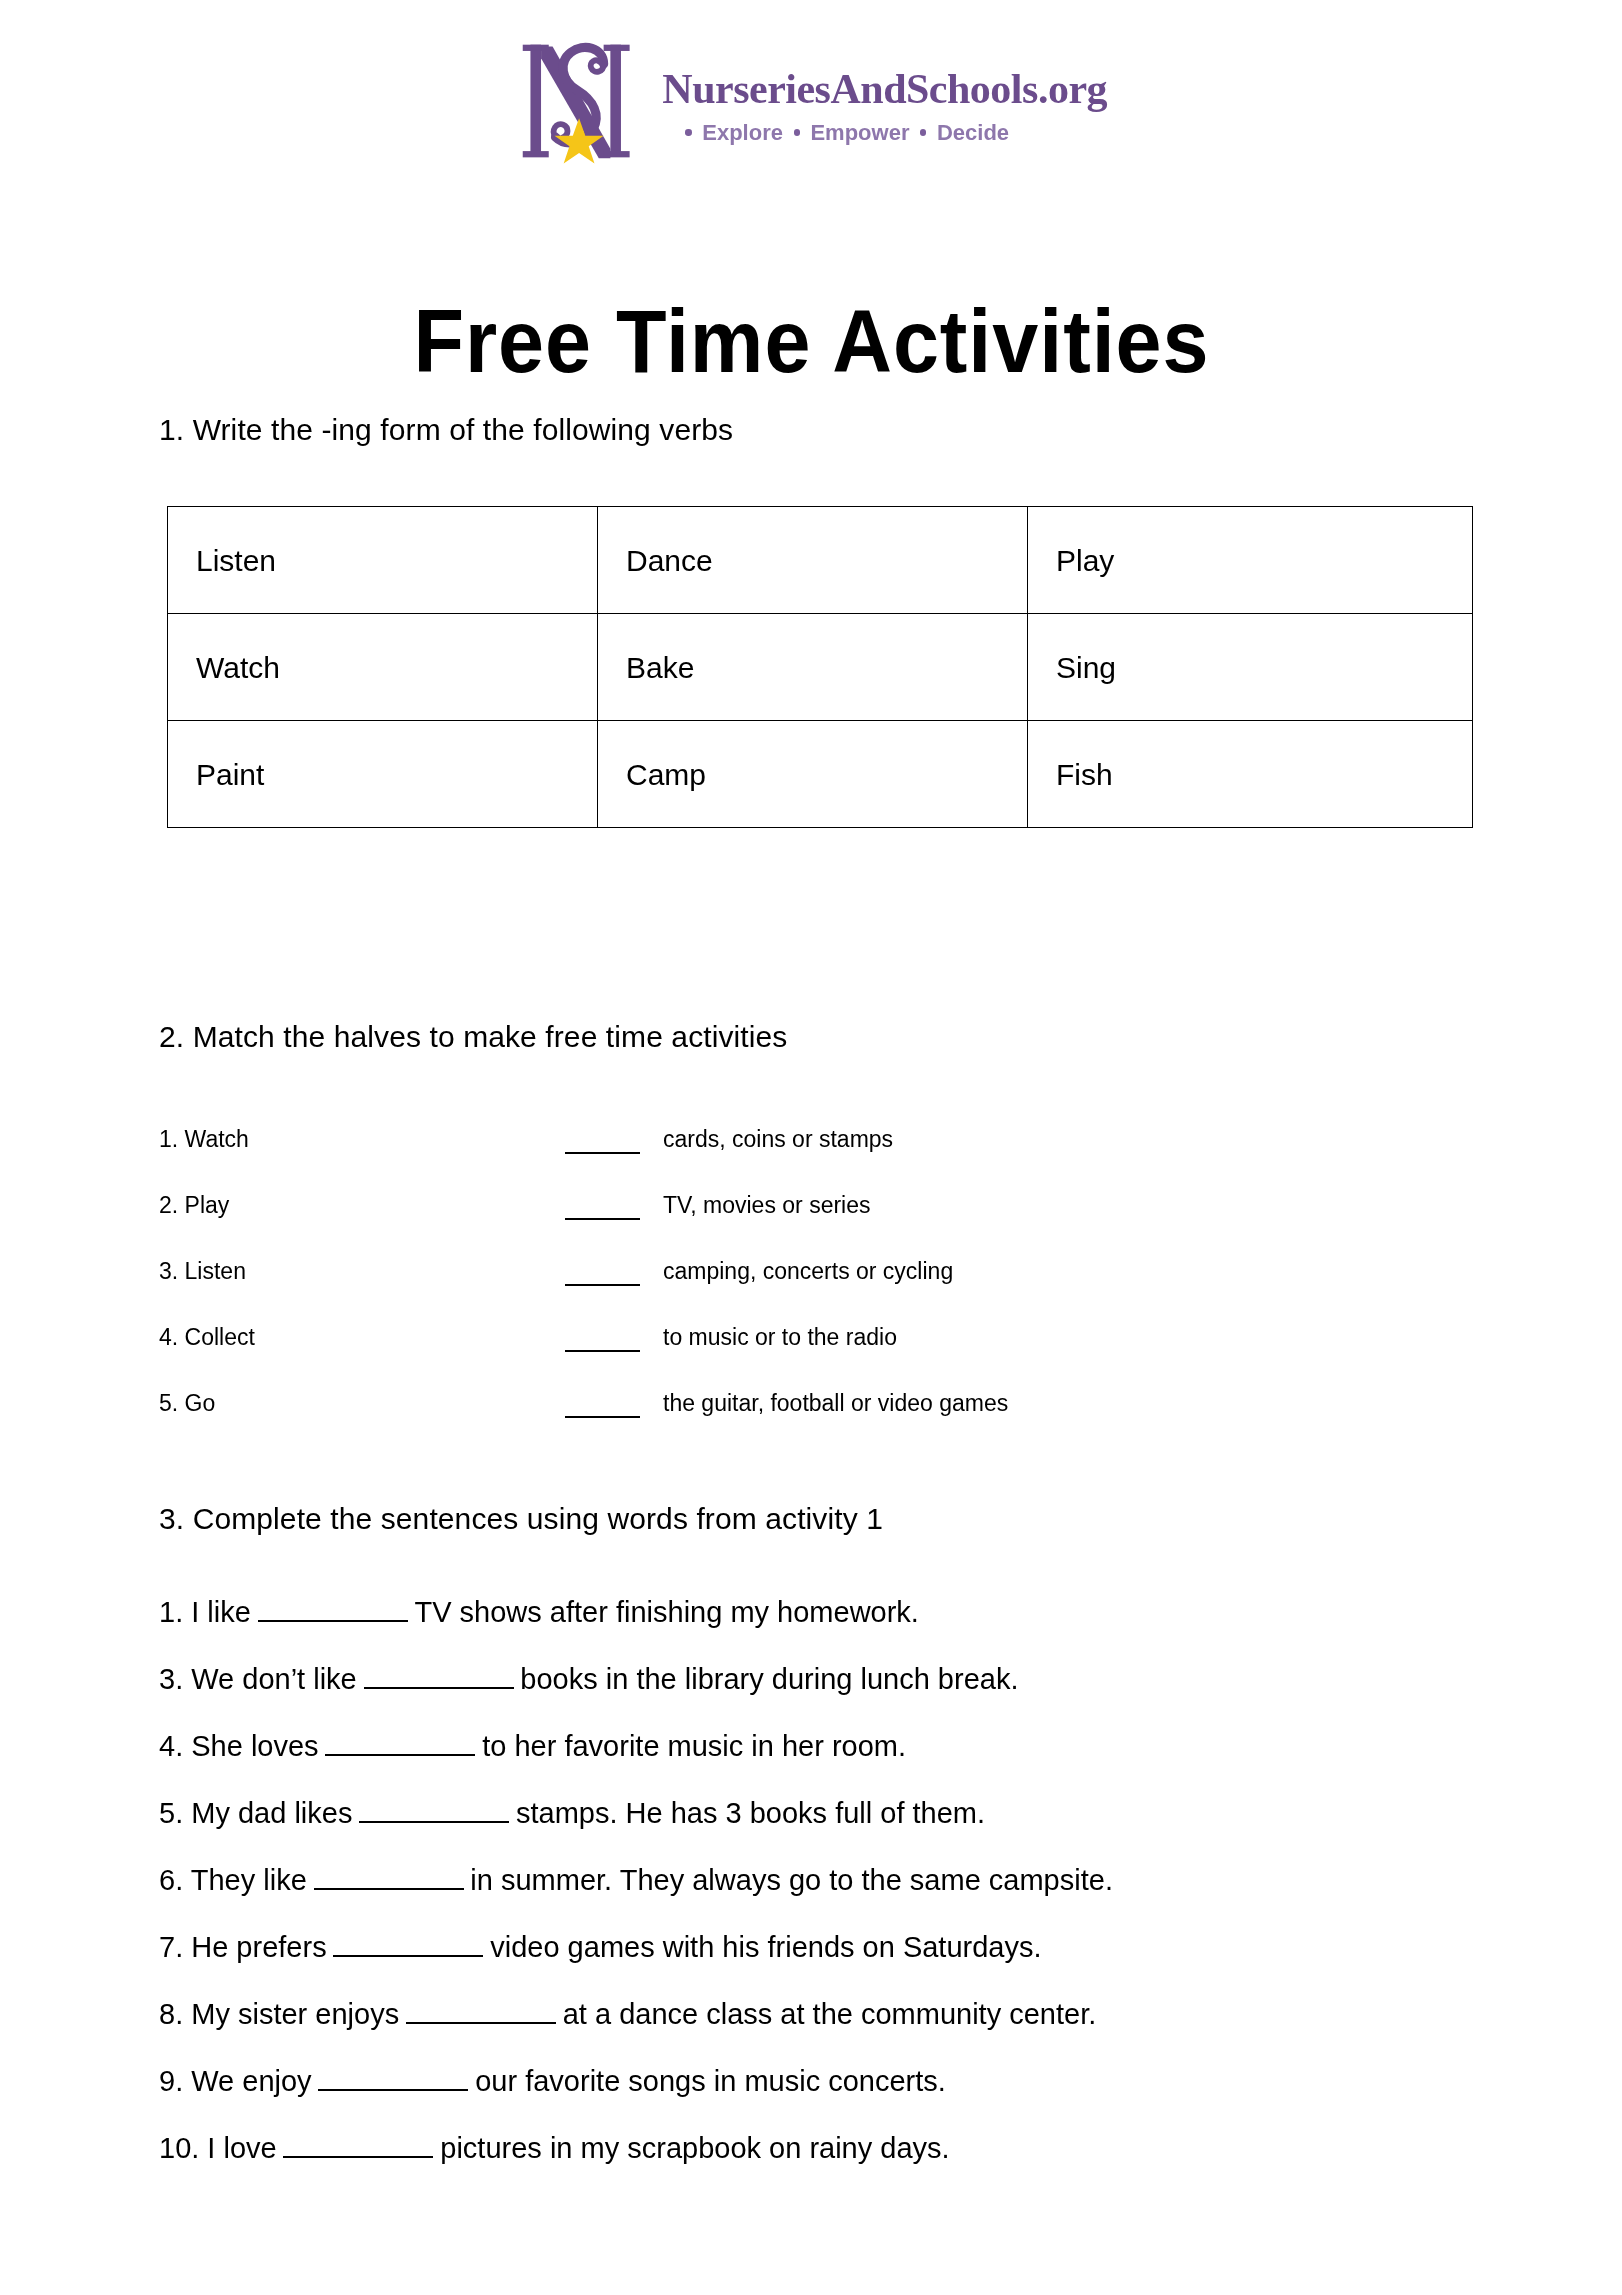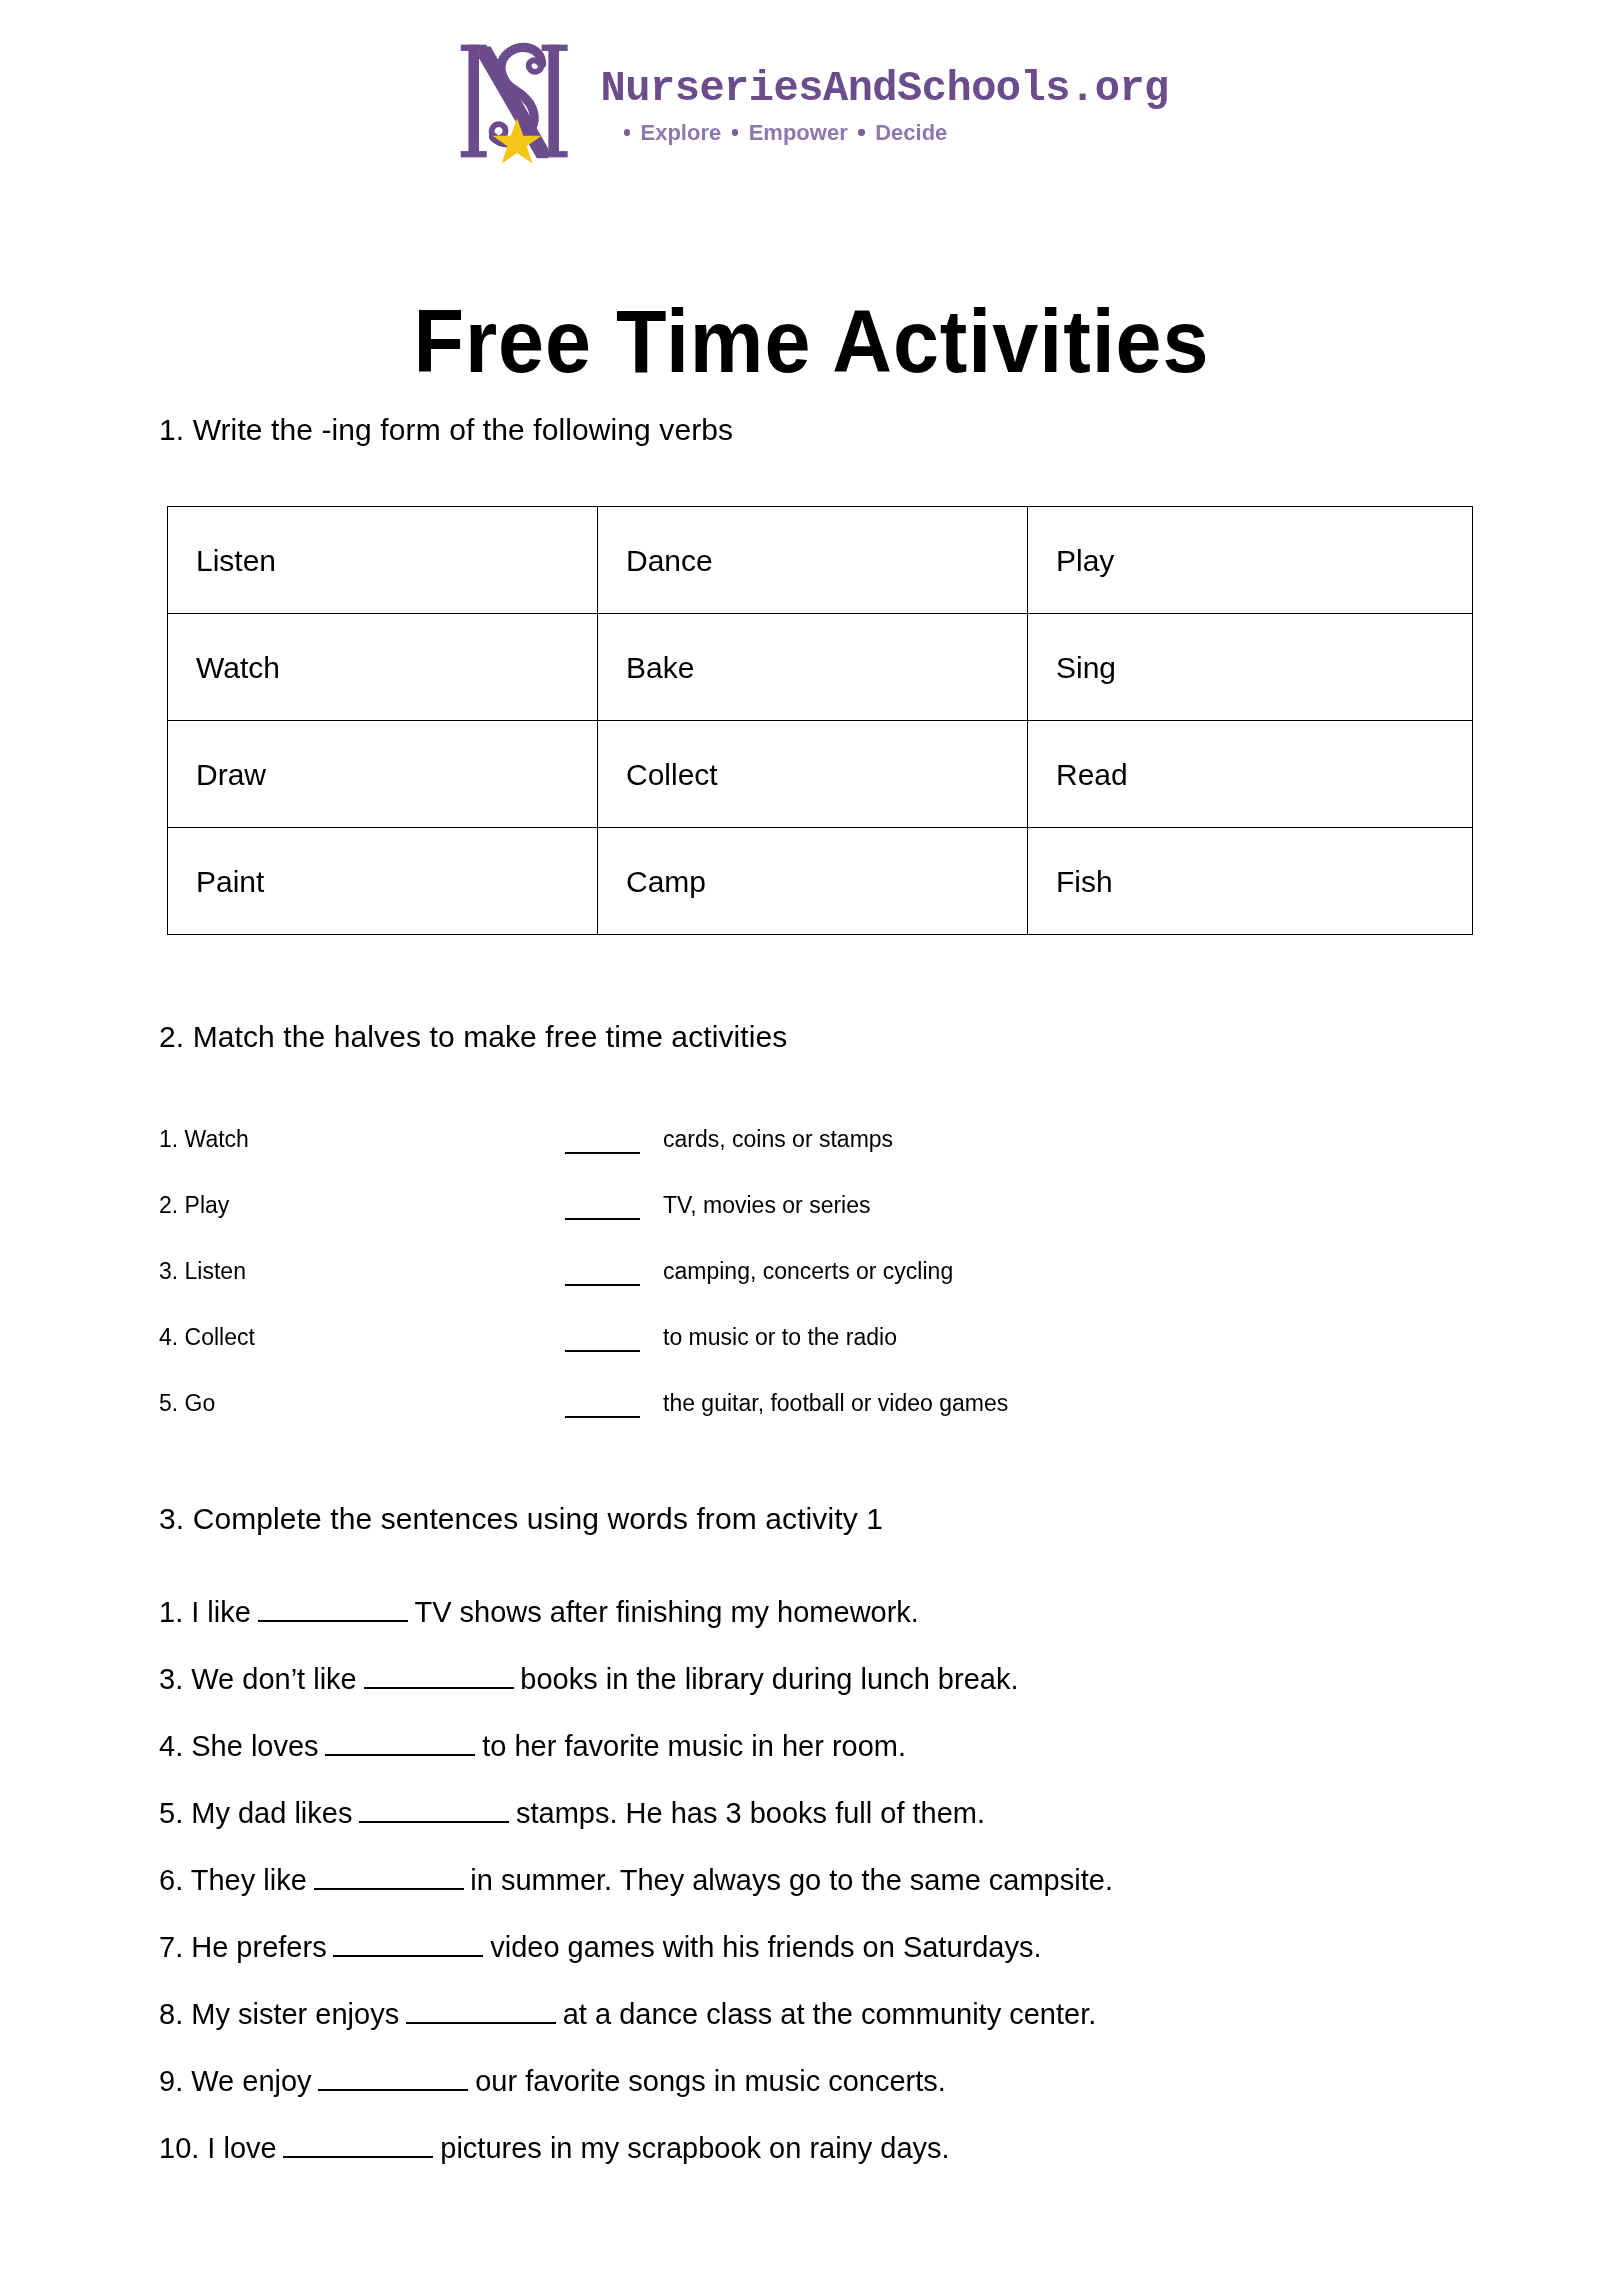--- a/index.html
+++ b/index.html
@@ -51,21 +51,21 @@
   .logo-mark svg { display: block; width: 130px; height: 135px; }
 
   .logo-text {
     display: flex;
     flex-direction: column;
     align-items: flex-start;
     justify-content: center;
     padding-top: 8.7px;
   }
   .logo-name {
-    font-family: Liberation Mono, monospace;
+    font-family: Liberation Serif, serif;
     font-size: 42px;
     font-weight: 700;
     letter-spacing: -0.5px;
     color: #6B4C8C;
     line-height: 1.02;
     white-space: nowrap;
   }
   .logo-tagline {
     margin-top: 10.6px;
     font-family: "Liberation Sans", "DejaVu Sans", sans-serif;
@@ -269,25 +269,20 @@
         <td>Listen</td>
         <td>Dance</td>
         <td>Play</td>
       </tr>
       <tr>
         <td>Watch</td>
         <td>Bake</td>
         <td>Sing</td>
       </tr>
       <tr>
-        <td>Draw</td>
-        <td>Collect</td>
-        <td>Read</td>
-      </tr>
-      <tr>
         <td>Paint</td>
         <td>Camp</td>
         <td>Fish</td>
       </tr>
     </tbody>
   </table>
 
   <div class="section-heading" id="sec2-heading">2. Match the halves to make free time activities</div>
 
   <div class="match-list">

